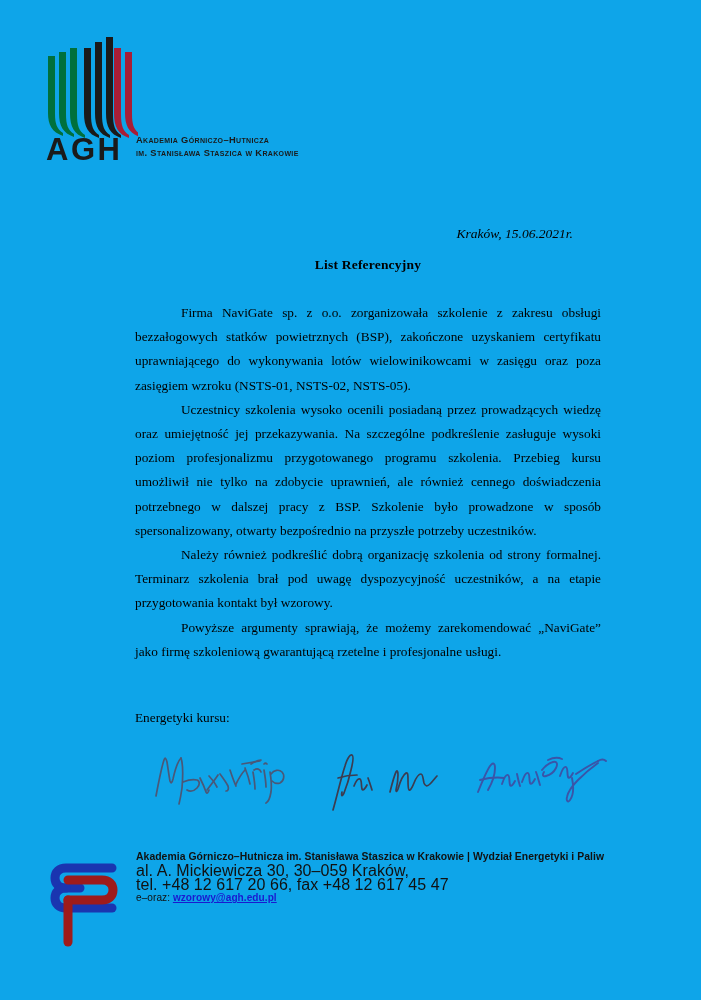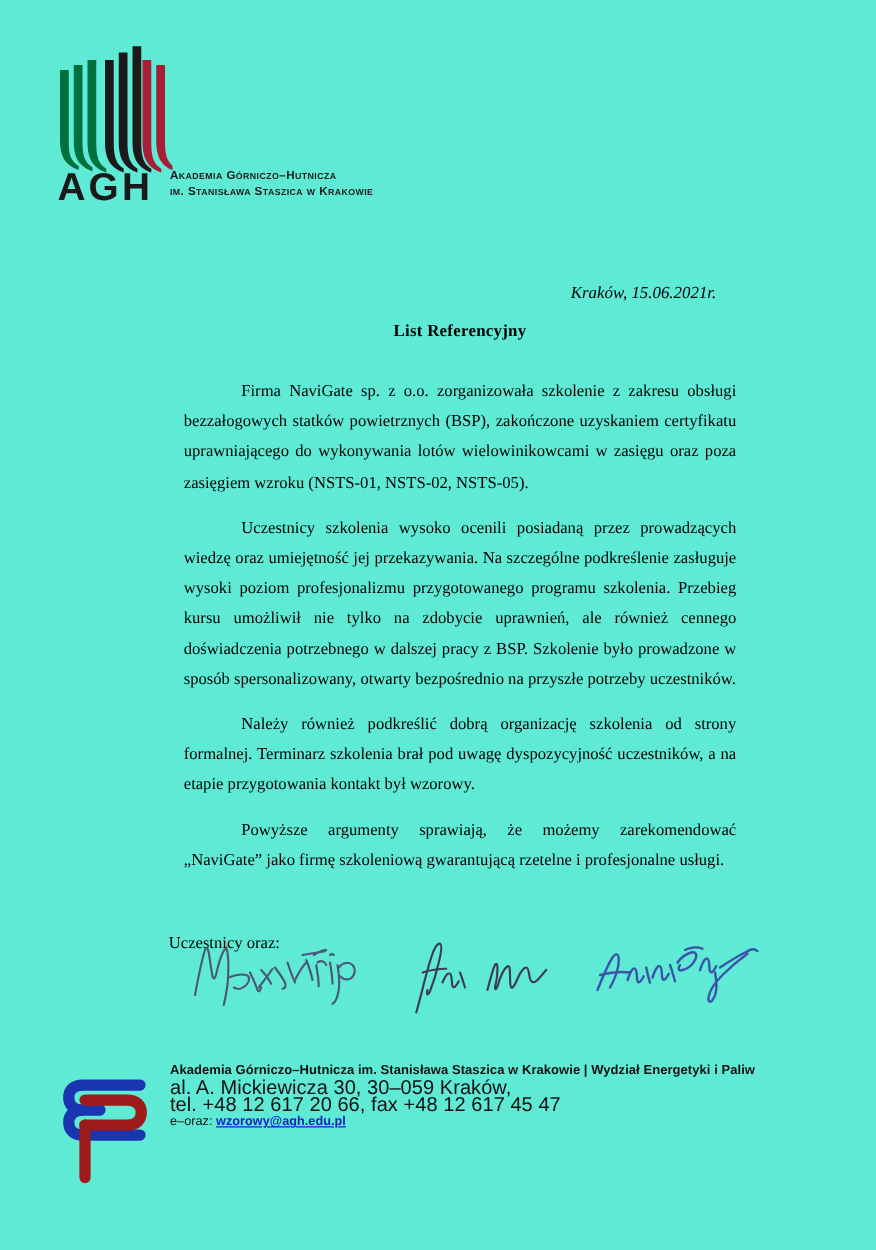--- a/index.html
+++ b/index.html
@@ -13,21 +13,21 @@
     height: 1000px;
     position: relative;
     overflow: hidden;
     font-family: "Liberation Serif", serif;
     color: #000000;
   }
 
   .page {
     position: absolute;
     inset: 0;
-    background: #5eead4;
+    background: #0ea5e9;
   }
 
   
   .header {
     position: absolute;
     left: 0;
     top: 0;
     width: 701px;
     height: 215px;
   }
@@ -93,21 +93,21 @@
   .paragraphs {
     margin-top: 28px;
   }
 
   .para {
     text-align: justify;
     text-align-last: left;
     font-size: 13.3px;
     line-height: 24.2px;
     text-indent: 46px;
-    margin: 12px;
+    margin: 0;
     hyphens: none;
   }
 
   .participants-label {
     font-size: 13.3px;
     line-height: 24px;
     margin-top: 42px;
   }
 
   
@@ -217,21 +217,21 @@
 
     <div class="letter-title">List Referencyjny</div>
 
     <div class="paragraphs">
       <p class="para">Firma NaviGate sp. z o.o. zorganizowała szkolenie z zakresu obsługi bezzałogowych statków powietrznych (BSP), zakończone uzyskaniem certyfikatu uprawniającego do wykonywania lotów wielowinikowcami w zasięgu oraz poza zasięgiem wzroku (NSTS-01, NSTS-02, NSTS-05).</p>
       <p class="para">Uczestnicy szkolenia wysoko ocenili posiadaną przez prowadzących wiedzę oraz umiejętność jej przekazywania. Na szczególne podkreślenie zasługuje wysoki poziom profesjonalizmu przygotowanego programu szkolenia. Przebieg kursu umożliwił nie tylko na zdobycie uprawnień, ale również cennego doświadczenia potrzebnego w dalszej pracy z BSP. Szkolenie było prowadzone w sposób spersonalizowany, otwarty bezpośrednio na przyszłe potrzeby uczestników.</p>
       <p class="para">Należy również podkreślić dobrą organizację szkolenia od strony formalnej. Terminarz szkolenia brał pod uwagę dyspozycyjność uczestników, a na etapie przygotowania kontakt był wzorowy.</p>
       <p class="para">Powyższe argumenty sprawiają, że możemy zarekomendować „NaviGate” jako firmę szkoleniową gwarantującą rzetelne i profesjonalne usługi.</p>
     </div>
 
-    <div class="participants-label">Uczestnicy oraz:</div>
+    <div class="participants-label">Energetyki kursu:</div>
   </div>
 
   <div class="signature-row">
 
     <div class="signature sig-1">
       <svg width="150" height="66" viewBox="0 0 150 66" xmlns="http://www.w3.org/2000/svg">
         <g fill="none" stroke="#4a5878" stroke-width="1.7" stroke-linecap="round" stroke-linejoin="round">
           <path d="M6,48 C9,32 12,18 14,12 C15,9 16,10 17,14 C18,20 19,28 20,33 C21,36 22,35 23,31 C25,22 28,13 31,10"></path>
           <path d="M31,10 C33,16 33,28 32,40 C31,47 30,52 29,56"></path>
           <path d="M33,34 C38,32 43,31 47,32 C50,33 50,37 47,40 C44,43 40,44 37,42"></path>

